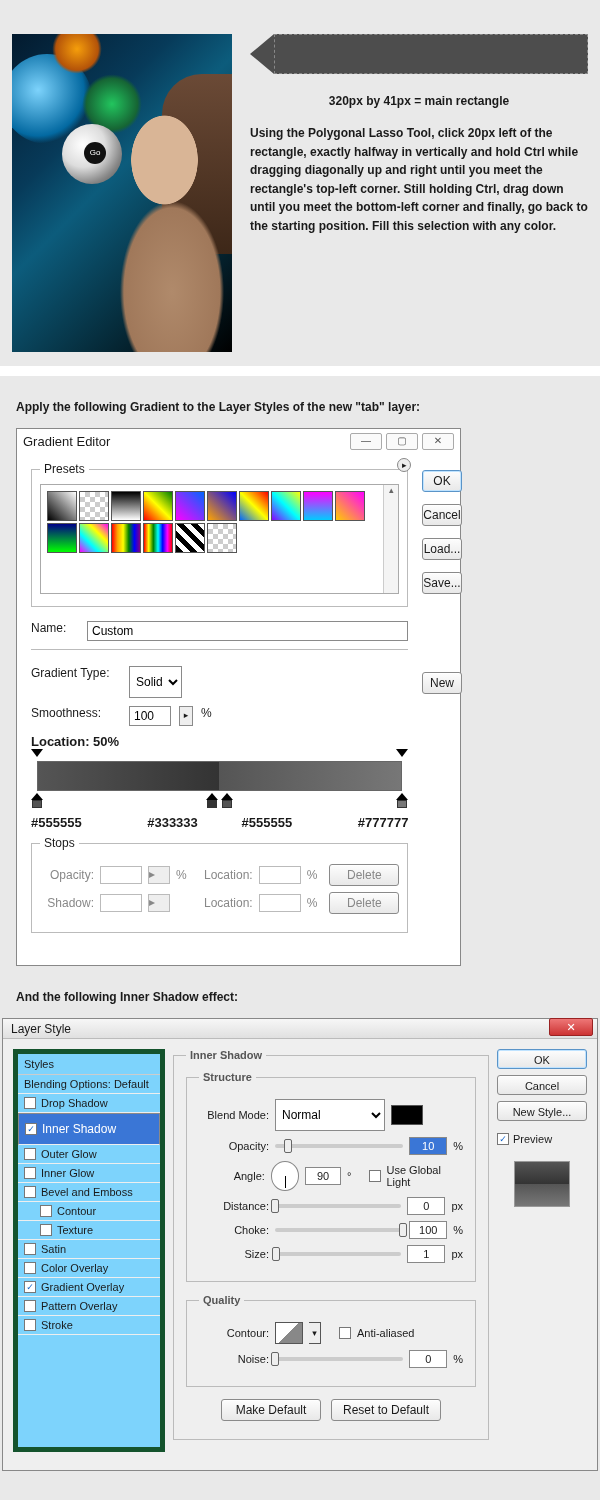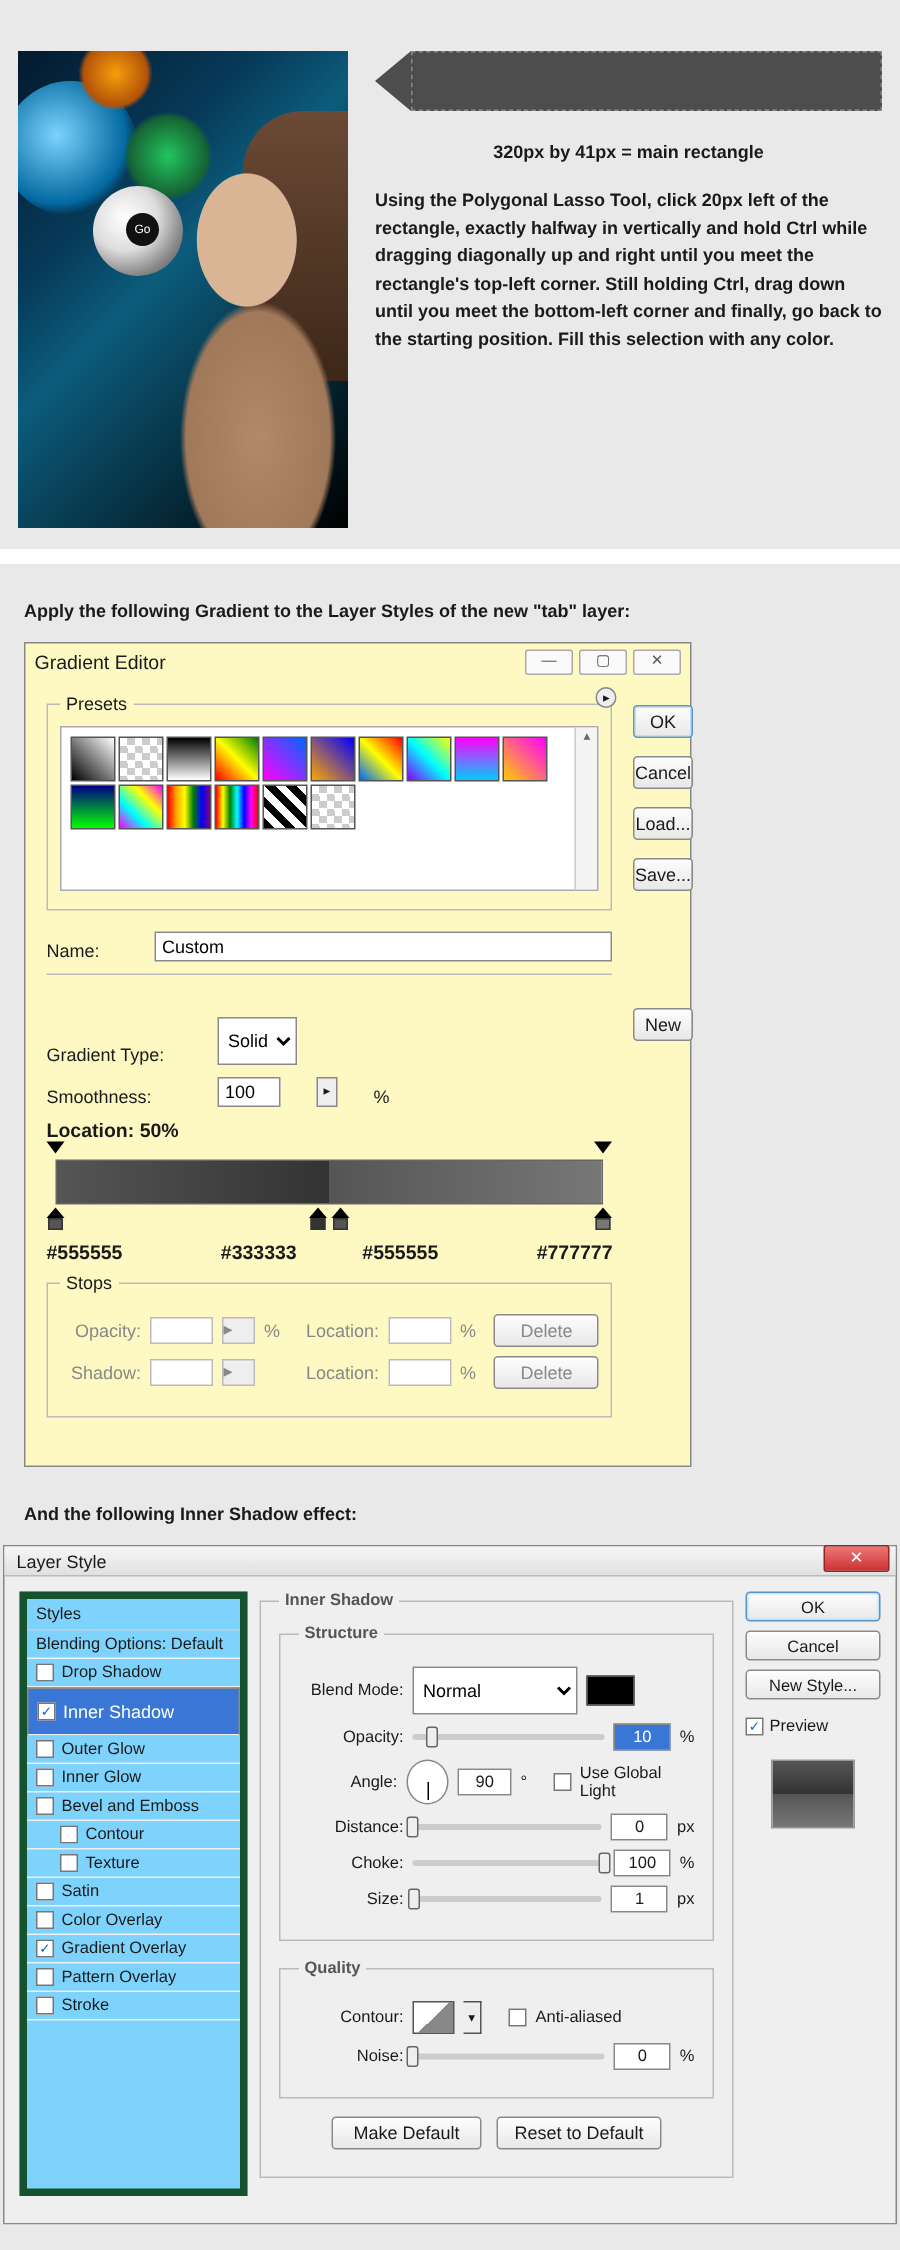--- a/index.html
+++ b/index.html
@@ -23,39 +23,39 @@
   .hero-right { flex: 1; min-width: 0; }
   .tab-demo { height: 42px; position: relative; margin-bottom: 18px; }
   .tab-demo-rect { position:absolute; left:24px; top:0; right:0; height:40px; background:#4d4d4d; border:1px dashed #888; }
   .tab-demo-tri { position:absolute; left:0; top:0; width:0; height:0; border-top:20px solid transparent; border-bottom:20px solid transparent; border-right:24px solid #4d4d4d; }
   .dims { text-align:center; font-weight:bold; font-size:12px; margin-bottom:16px; }
   .instr { font-size:12px; font-weight:bold; line-height:1.55; }
   
   .instr2 { font-size:12px; font-weight:bold; margin:24px 16px 14px 16px; }
   
   .ge-wrap { margin: 0 16px; width: 445px; }
-  .ge { background:#fef9c3; border:1px solid #888; font-family:'Segoe UI',Arial,sans-serif; font-weight:normal; }
+  .ge { background:#ffffff; border:1px solid #888; font-family:'Segoe UI',Arial,sans-serif; font-weight:normal; }
   .ge-title { display:flex; align-items:center; justify-content:space-between; padding:4px 6px; font-size:13px; }
   .winbtns { display:flex; gap:4px; }
   .winbtn { width:32px; height:17px; border:1px solid #aaa; border-radius:2px; background:#fafafa; font-size:10px; text-align:center; line-height:14px; color:#555; }
   .ge-body { padding: 8px 14px 12px 14px; display:flex; gap:14px; }
   .ge-left { flex:1; }
   .ge-right { width:86px; display:flex; flex-direction:column; gap:12px; padding-top:8px;}
   .btn { height:22px; line-height:20px; font-size:12px; text-align:center; border:1px solid #8a8a8a; border-radius:3px;
     background:linear-gradient(#fdfdfd,#e8e8e8); box-shadow:0 1px 0 #fff inset; }
   .btn.primary { border-color:#5a94c8; box-shadow:inset 0 0 0 1px #bfe3ff, 0 1px 0 #fff inset; }
   fieldset { border:1px solid #bbb; padding:8px 8px 12px 8px; margin:0 0 10px 0; }
   legend { font-size:12px; padding:0 4px; }
   .presets-box { position:relative; }
   .presets-arrow { position:absolute; right:-4px; top:-18px; width:14px; height:14px; border:1px solid #888; border-radius:50%; background:#eee; font-size:9px; text-align:center; line-height:12px; }
   .swatches { background:#fff; border:1px solid #aaa; height:110px; padding:6px; display:flex; flex-wrap:wrap; gap:2px; align-content:flex-start; overflow:hidden; position:relative;}
   .sw { width:30px; height:30px; border:1px solid #555; }
   .sb { position:absolute; right:0; top:0; width:15px; height:100%; border-left:1px solid #ccc; background:#f4f4f4; }
   .sb-up,.sb-dn{height:14px;text-align:center;font-size:9px;color:#666;}
-  .row { display:flex; align-items:flex-end; gap:24px; margin:8px 0; font-size:12px; }
+  .row { display:flex; align-items:flex-start; gap:8px; margin:8px 0; font-size:12px; }
   .row label{min-width:48px;}
   .txt { height:20px; border:1px solid #8a8a8a; background:#fff; padding:0 4px; font-size:12px; }
   .sel { height:32px; border:1px solid #8a8a8a; background:#fff; padding:0 2px; font-size:12px; }
   .spin { width:42px; }
   .spinbtn{width:14px;height:20px;border:1px solid #8a8a8a;background:#eee;font-size:9px;text-align:center;line-height:16px;}
   
   .grad-area { margin: 6px 0; }
   .loc-lbl { font-weight:bold; font-size:13px; margin-bottom:2px;}
   .grad-bar-wrap{position:relative; padding: 10px 6px 22px 6px;}
   .grad-bar { height:30px; border:1px solid #666; background:linear-gradient(to right,#555555 0%,#333333 50%,#555555 50%,#777777 100%); }
@@ -188,21 +188,21 @@
                   <div class="sb-up">▴</div>
                 </div>
             </div>
           </fieldset>
 
           <div class="row" style="margin-top:14px;">
             <label>Name:</label>
             <input class="txt" style="flex: 1 1 0%;" value="Custom">
           </div>
 
-          <fieldset style="margin-top:8px;border-top:1px solid #bbb;border-left:0;border-right:0;border-bottom:0;padding:20px 0 0 0;">
+          <fieldset style="margin-top:8px;border-top:1px solid #bbb;border-left:0;border-right:0;border-bottom:0;padding:8px 0 0 0;">
             <div class="row">
               <label style="min-width:90px">Gradient Type:</label>
               <select class="sel"><option>Solid</option></select>
             </div>
             <div class="row">
               <label style="min-width:90px">Smoothness:</label>
               <input class="txt spin" value="100" style="">
               <div class="spinbtn">▸</div>
               <span>%</span>
             </div>

